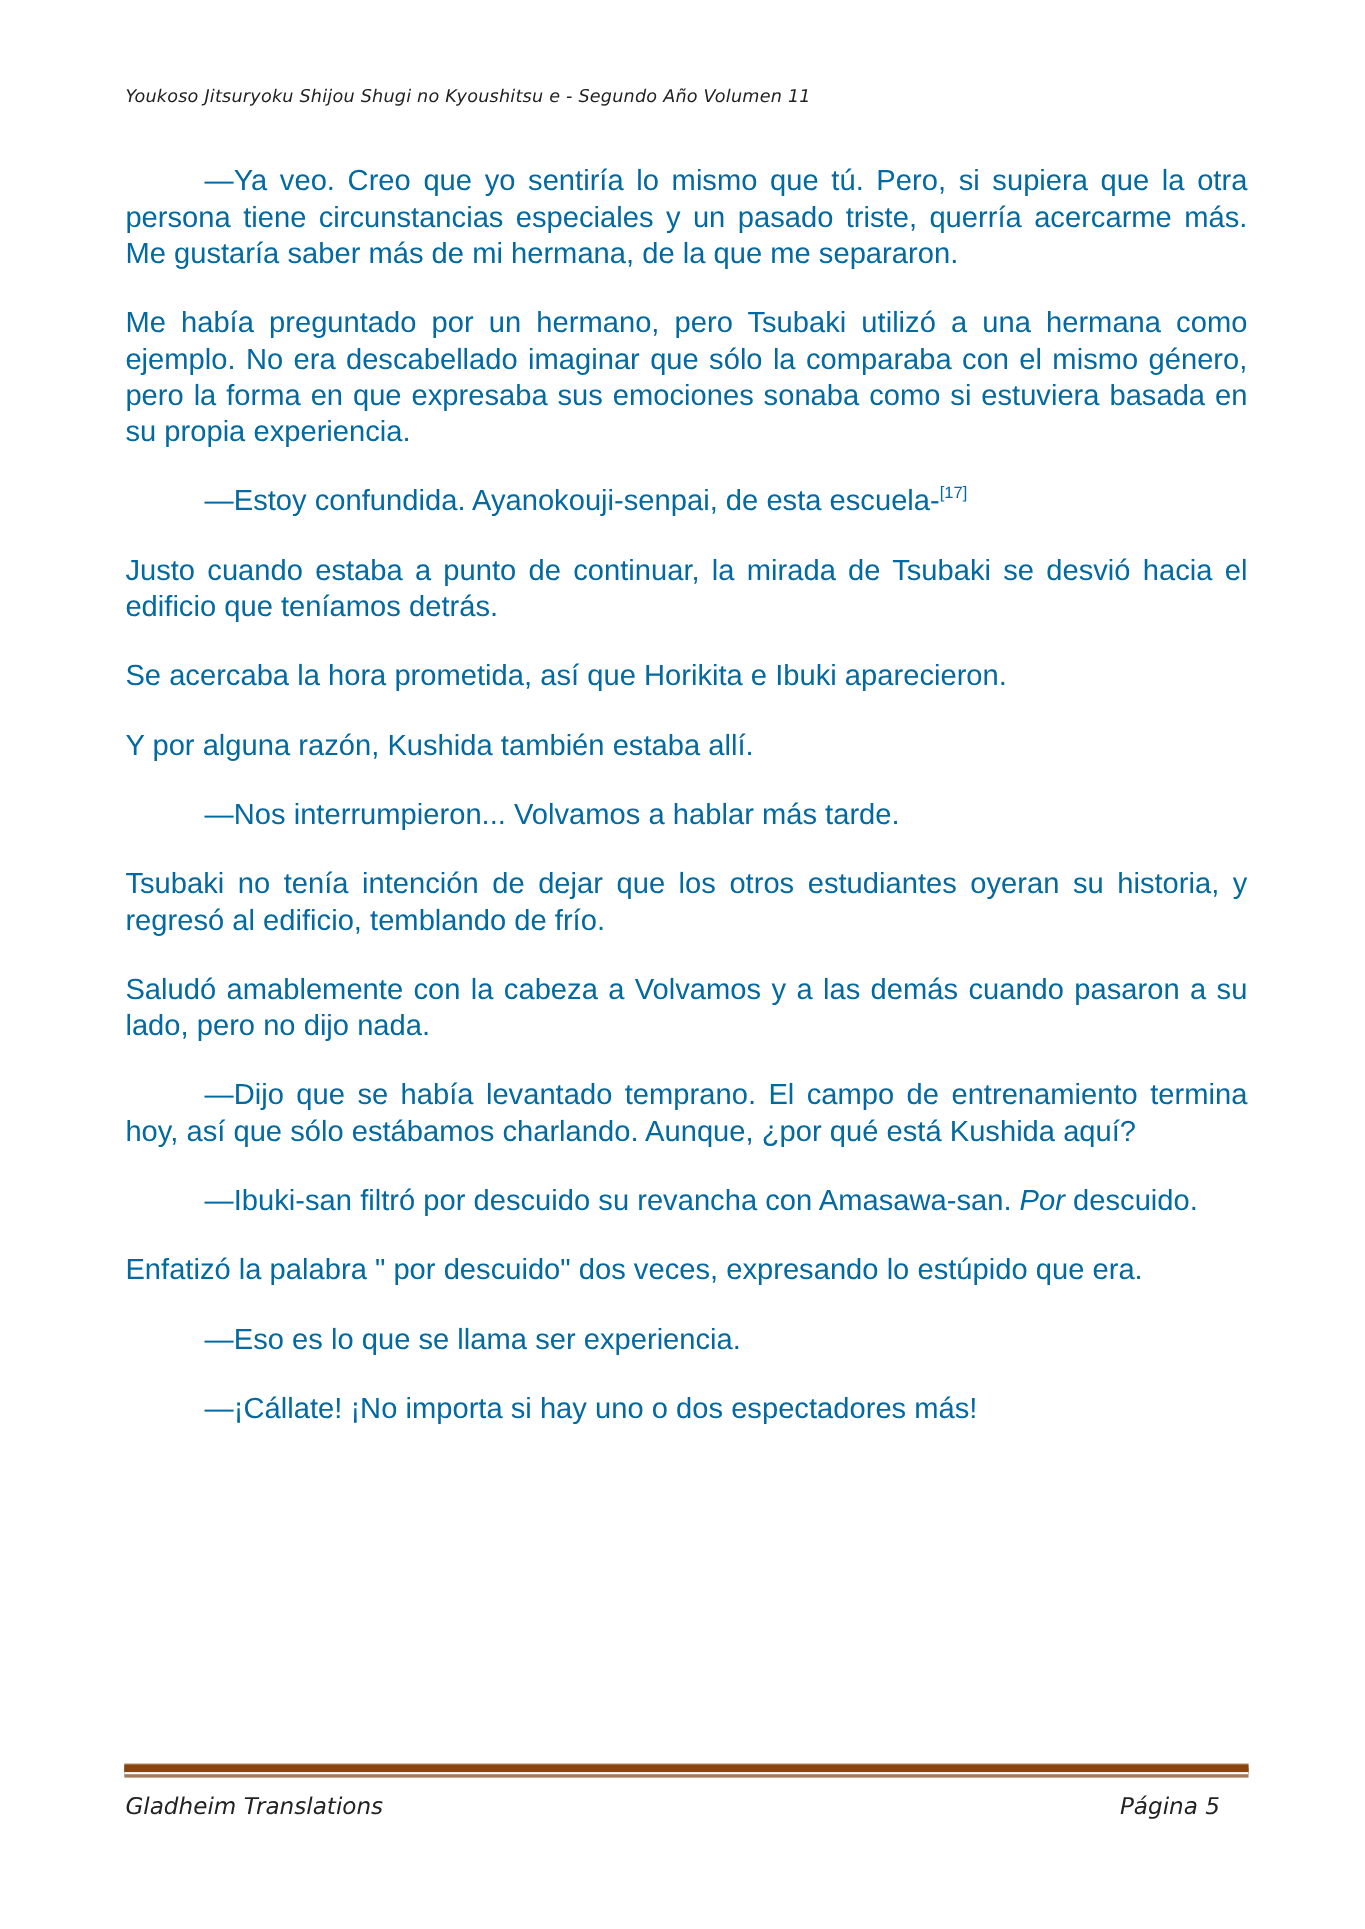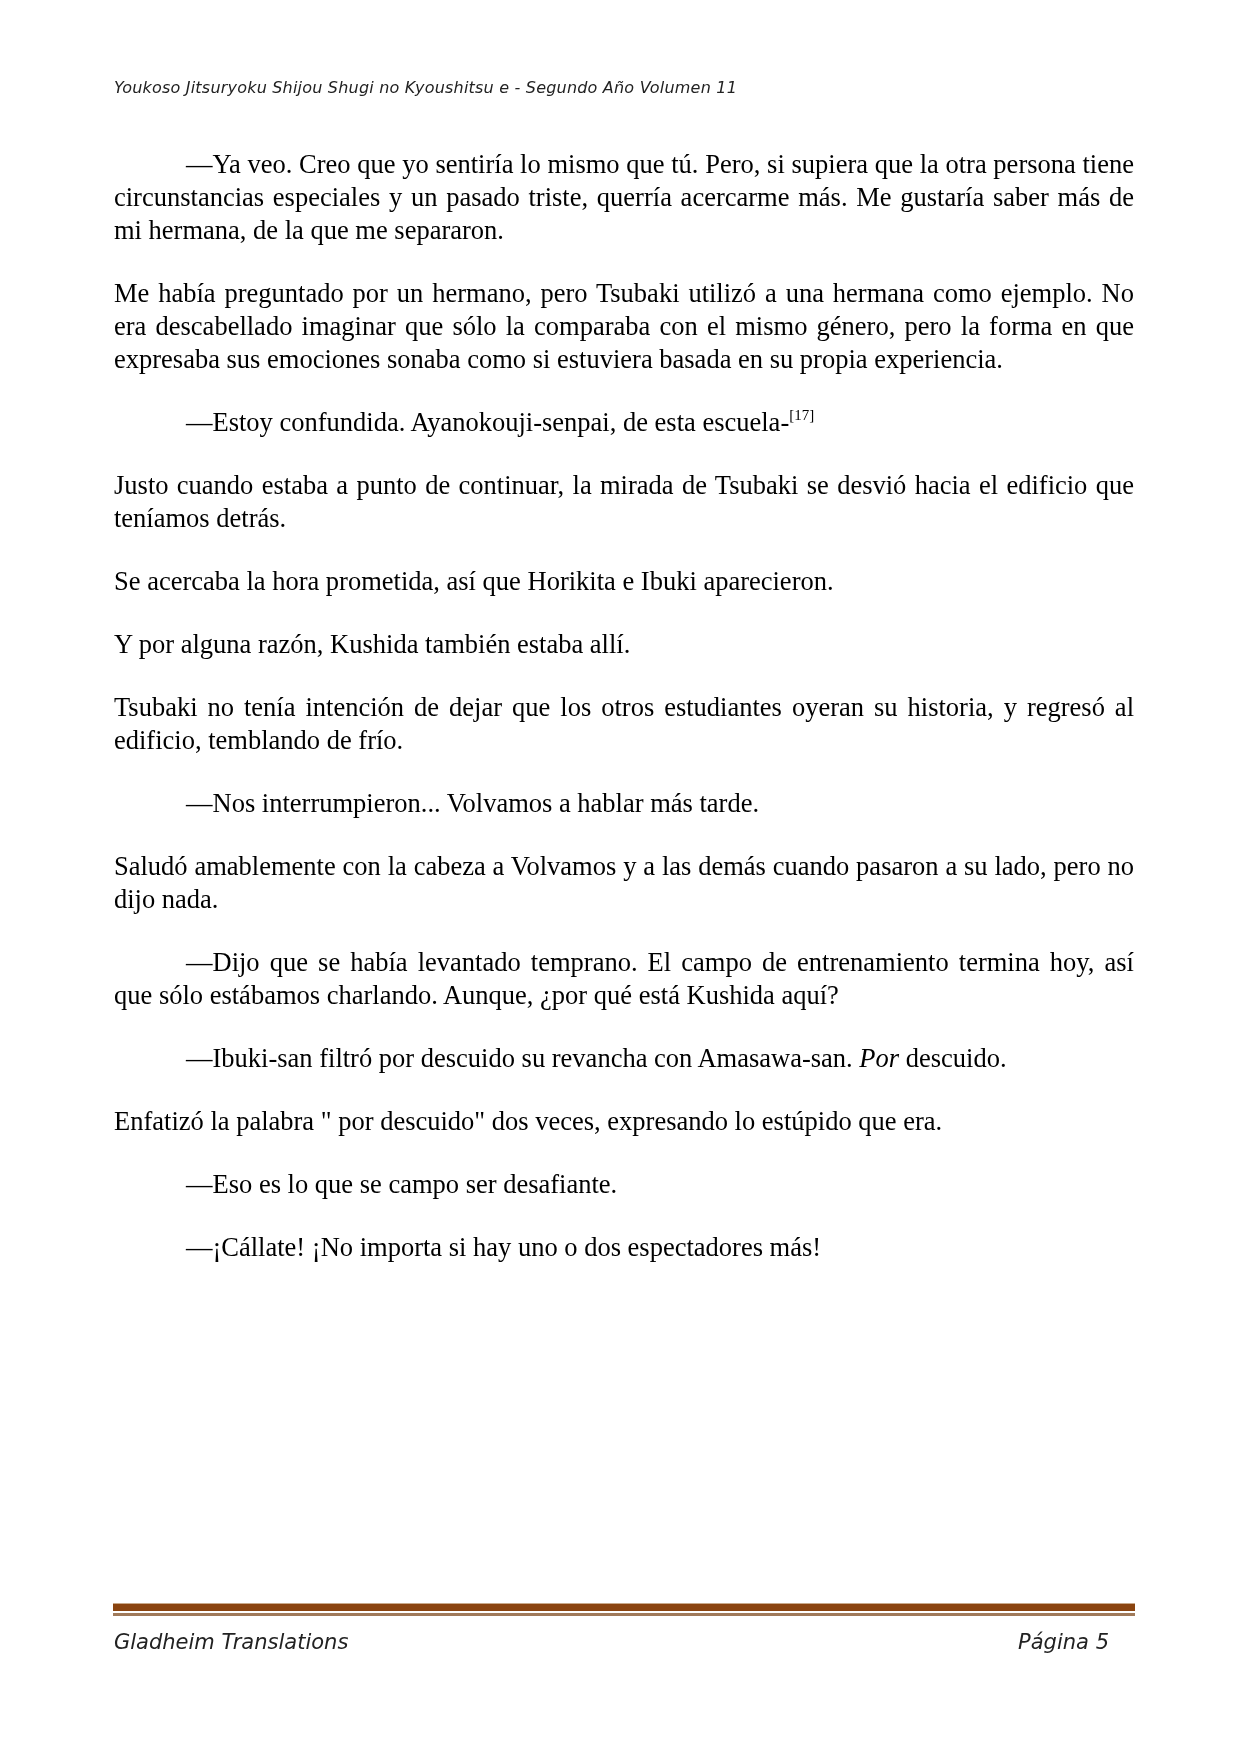--- a/index.html
+++ b/index.html
@@ -4,22 +4,22 @@
 <style>
   html, body { margin: 0; padding: 0; background: #ffffff; }
   body { width: 1241px; height: 1754px; position: relative; overflow: hidden; }
   .header {
     position: absolute; left: 114px; top: 78px;
     font-family: "DejaVu Sans", sans-serif; font-style: italic;
     font-size: 16px; color: #222; letter-spacing: 0.2px;
   }
   .body-text {
     position: absolute; left: 114px; top: 148px; width: 1020px;
-    font-family: Liberation Serif, serif;
-    font-size: 26.5px; line-height: 33px; color: #000000;
+    font-family: Liberation Sans, sans-serif;
+    font-size: 26.5px; line-height: 33px; color: #0369a1;
   }
   .p { margin: 0 0 30px 0; text-align: justify; }
   .p.indent { text-indent: 72px; }
   .p sup { font-size: 15px; vertical-align: 11px; line-height: 0; margin-top: 44px; }
   .footer-rule {
     position: absolute; left: 113px; top: 1604px; width: 1022px;
     height: 7px; background: #8a4410;
     border-bottom: 2px solid #ffffff;
     box-shadow: 0 3px 0 0 #a07a5a, 0 -1px 0 0 #c9a98a;
   }
@@ -36,25 +36,25 @@
 
 <div class="header">Youkoso Jitsuryoku Shijou Shugi no Kyoushitsu e - Segundo Año Volumen 11</div>
 
 <div class="body-text">
   <p class="p indent"><span>—Ya veo. Creo que yo sentiría lo mismo que tú. Pero, si supiera que la otra persona tiene circunstancias especiales y un pasado triste, querría acercarme más. Me gustaría saber más de mi hermana, de la que me separaron.</span></p>
   <p class="p"><span>Me había preguntado por un hermano, pero Tsubaki utilizó a una hermana como ejemplo. No era descabellado imaginar que sólo la comparaba con el mismo género, pero la forma en que expresaba sus emociones sonaba como si estuviera basada en su propia experiencia.</span></p>
   <p class="p indent"><span>—Estoy confundida. Ayanokouji-senpai, de esta escuela-</span><sup>[17]</sup></p>
   <p class="p"><span>Justo cuando estaba a punto de continuar, la mirada de Tsubaki se desvió hacia el edificio que teníamos detrás.</span></p>
   <p class="p"><span>Se acercaba la hora prometida, así que Horikita e Ibuki aparecieron.</span></p>
   <p class="p"><span>Y por alguna razón, Kushida también estaba allí.</span></p>
+  <p class="p indent"><span>—Nos interrumpieron... Volvamos a hablar más tarde.</span></p>
   <p class="p"><span>Tsubaki no tenía intención de dejar que los otros estudiantes oyeran su historia, y regresó al edificio, temblando de frío.</span></p>
-  <p class="p indent"><span>—Nos interrumpieron... Volvamos a hablar más tarde.</span></p>
   <p class="p"><span>Saludó amablemente con la cabeza a Volvamos y a las demás cuando pasaron a su lado, pero no dijo nada.</span></p>
   <p class="p indent"><span>—Dijo que se había levantado temprano. El campo de entrenamiento termina hoy, así que sólo estábamos charlando. Aunque, ¿por qué está Kushida aquí?</span></p>
   <p class="p indent"><span>—Ibuki-san filtró por descuido su revancha con Amasawa-san. </span><i>Por</i><span> descuido.</span></p>
   <p class="p"><span>Enfatizó la palabra " por descuido" dos veces, expresando lo estúpido que era.</span></p>
-  <p class="p indent"><span>—Eso es lo que se campo ser desafiante.</span></p>
+  <p class="p indent"><span>—Eso es lo que se llama ser experiencia.</span></p>
   <p class="p indent"><span>—¡Cállate! ¡No importa si hay uno o dos espectadores más!</span></p>
 </div>
 
 <div class="footer-rule"></div>
 <div class="footer-left">Gladheim Translations</div>
 <div class="footer-right">Página 5</div>
 
 </body></html>

